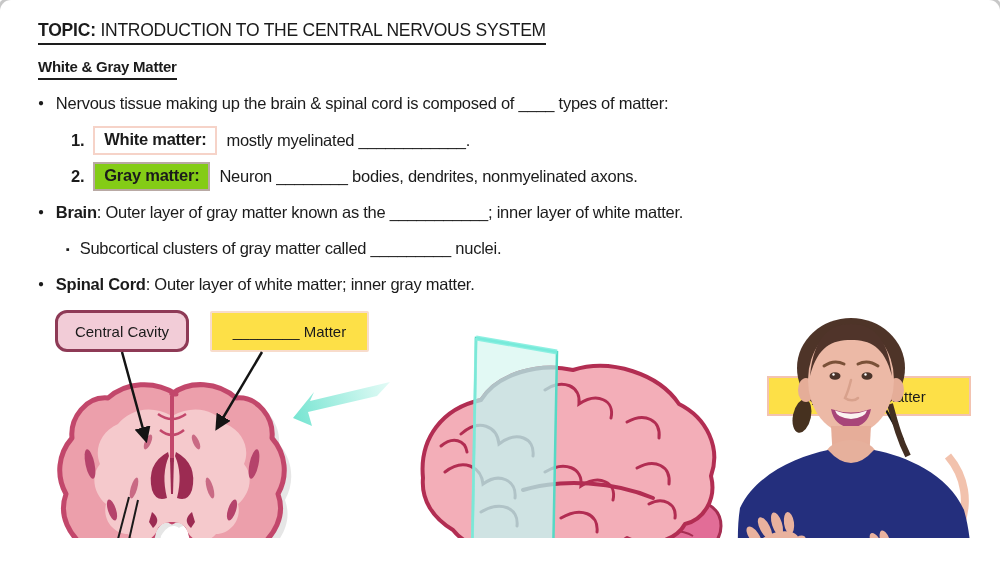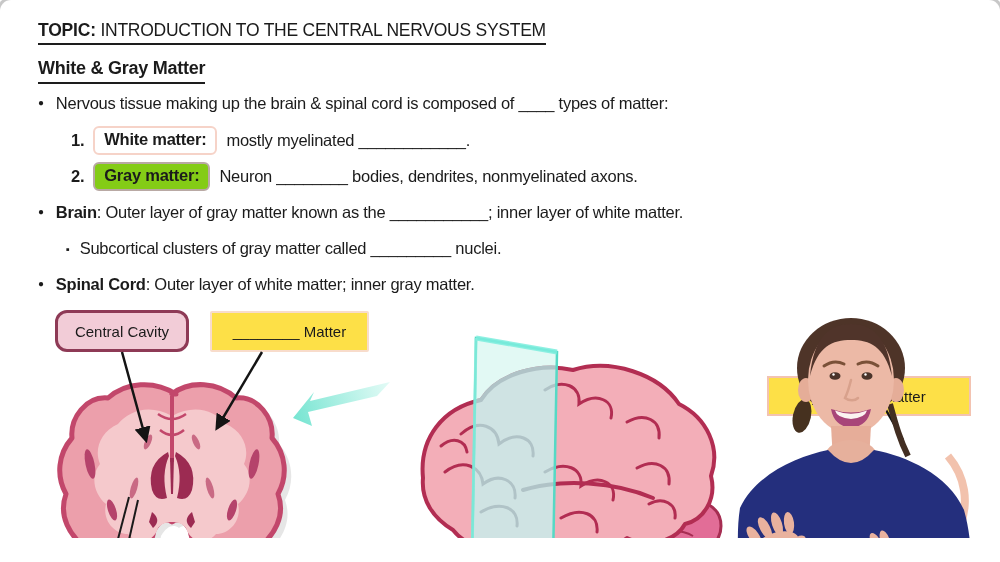--- a/index.html
+++ b/index.html
@@ -8,26 +8,26 @@
     font-family:"Liberation Sans",sans-serif;color:#1b1b1b;
   }
   .corner{position:absolute;width:15px;height:15px;border:3px solid #9b9b9b;opacity:.55;pointer-events:none;}
   .corner.tl{top:-3px;left:-3px;border-right:none;border-bottom:none;border-top-left-radius:14px;}
   .corner.tr{top:-3px;right:-3px;border-left:none;border-bottom:none;border-top-right-radius:14px;}
 
   .line{position:absolute;left:38px;white-space:nowrap;font-size:16.5px;letter-spacing:-0.25px;line-height:1.2;}
   .u{border-bottom:2px solid #1d1d1d;padding-bottom:2px;display:inline-block;}
   .title{top:20px;font-size:17.5px;}
   .title b{letter-spacing:-0.2px;}
-  .subtitle{top:58px;font-size:18px;font-weight:bold;}
+  .subtitle{top:58px;font-size:15px;font-weight:bold;}
   .marker-dot{font-size:10px;vertical-align:3px;margin-right:12px;}
   .marker-sq{font-size:11px;vertical-align:1px;margin-right:10px;}
   .item{display:flex;align-items:center;}
   .num{font-weight:bold;margin-right:9px;}
-  .term-box{display:inline-block;font-weight:bold;padding:2px 9px 3px;border-radius:6px;font-size:16.5px;}
+  .term-box{display:inline-block;font-weight:bold;padding:2px 9px 3px;border-radius:0;font-size:16.5px;}
   .term-white{background:#ffffff;border:2px solid #f6d3c8;}
   .term-gray{background:#84cc16;border:2px solid #b9a9a4;}
   .def{margin-left:9px;}
 
   .cc-box{
     position:absolute;left:55px;top:310px;width:128px;height:36px;
     background:#f2ccd7;border:3px solid #8e3a56;border-radius:12px;
     display:flex;align-items:center;justify-content:center;font-size:15px;z-index:4;
   }
   .matter-box{

